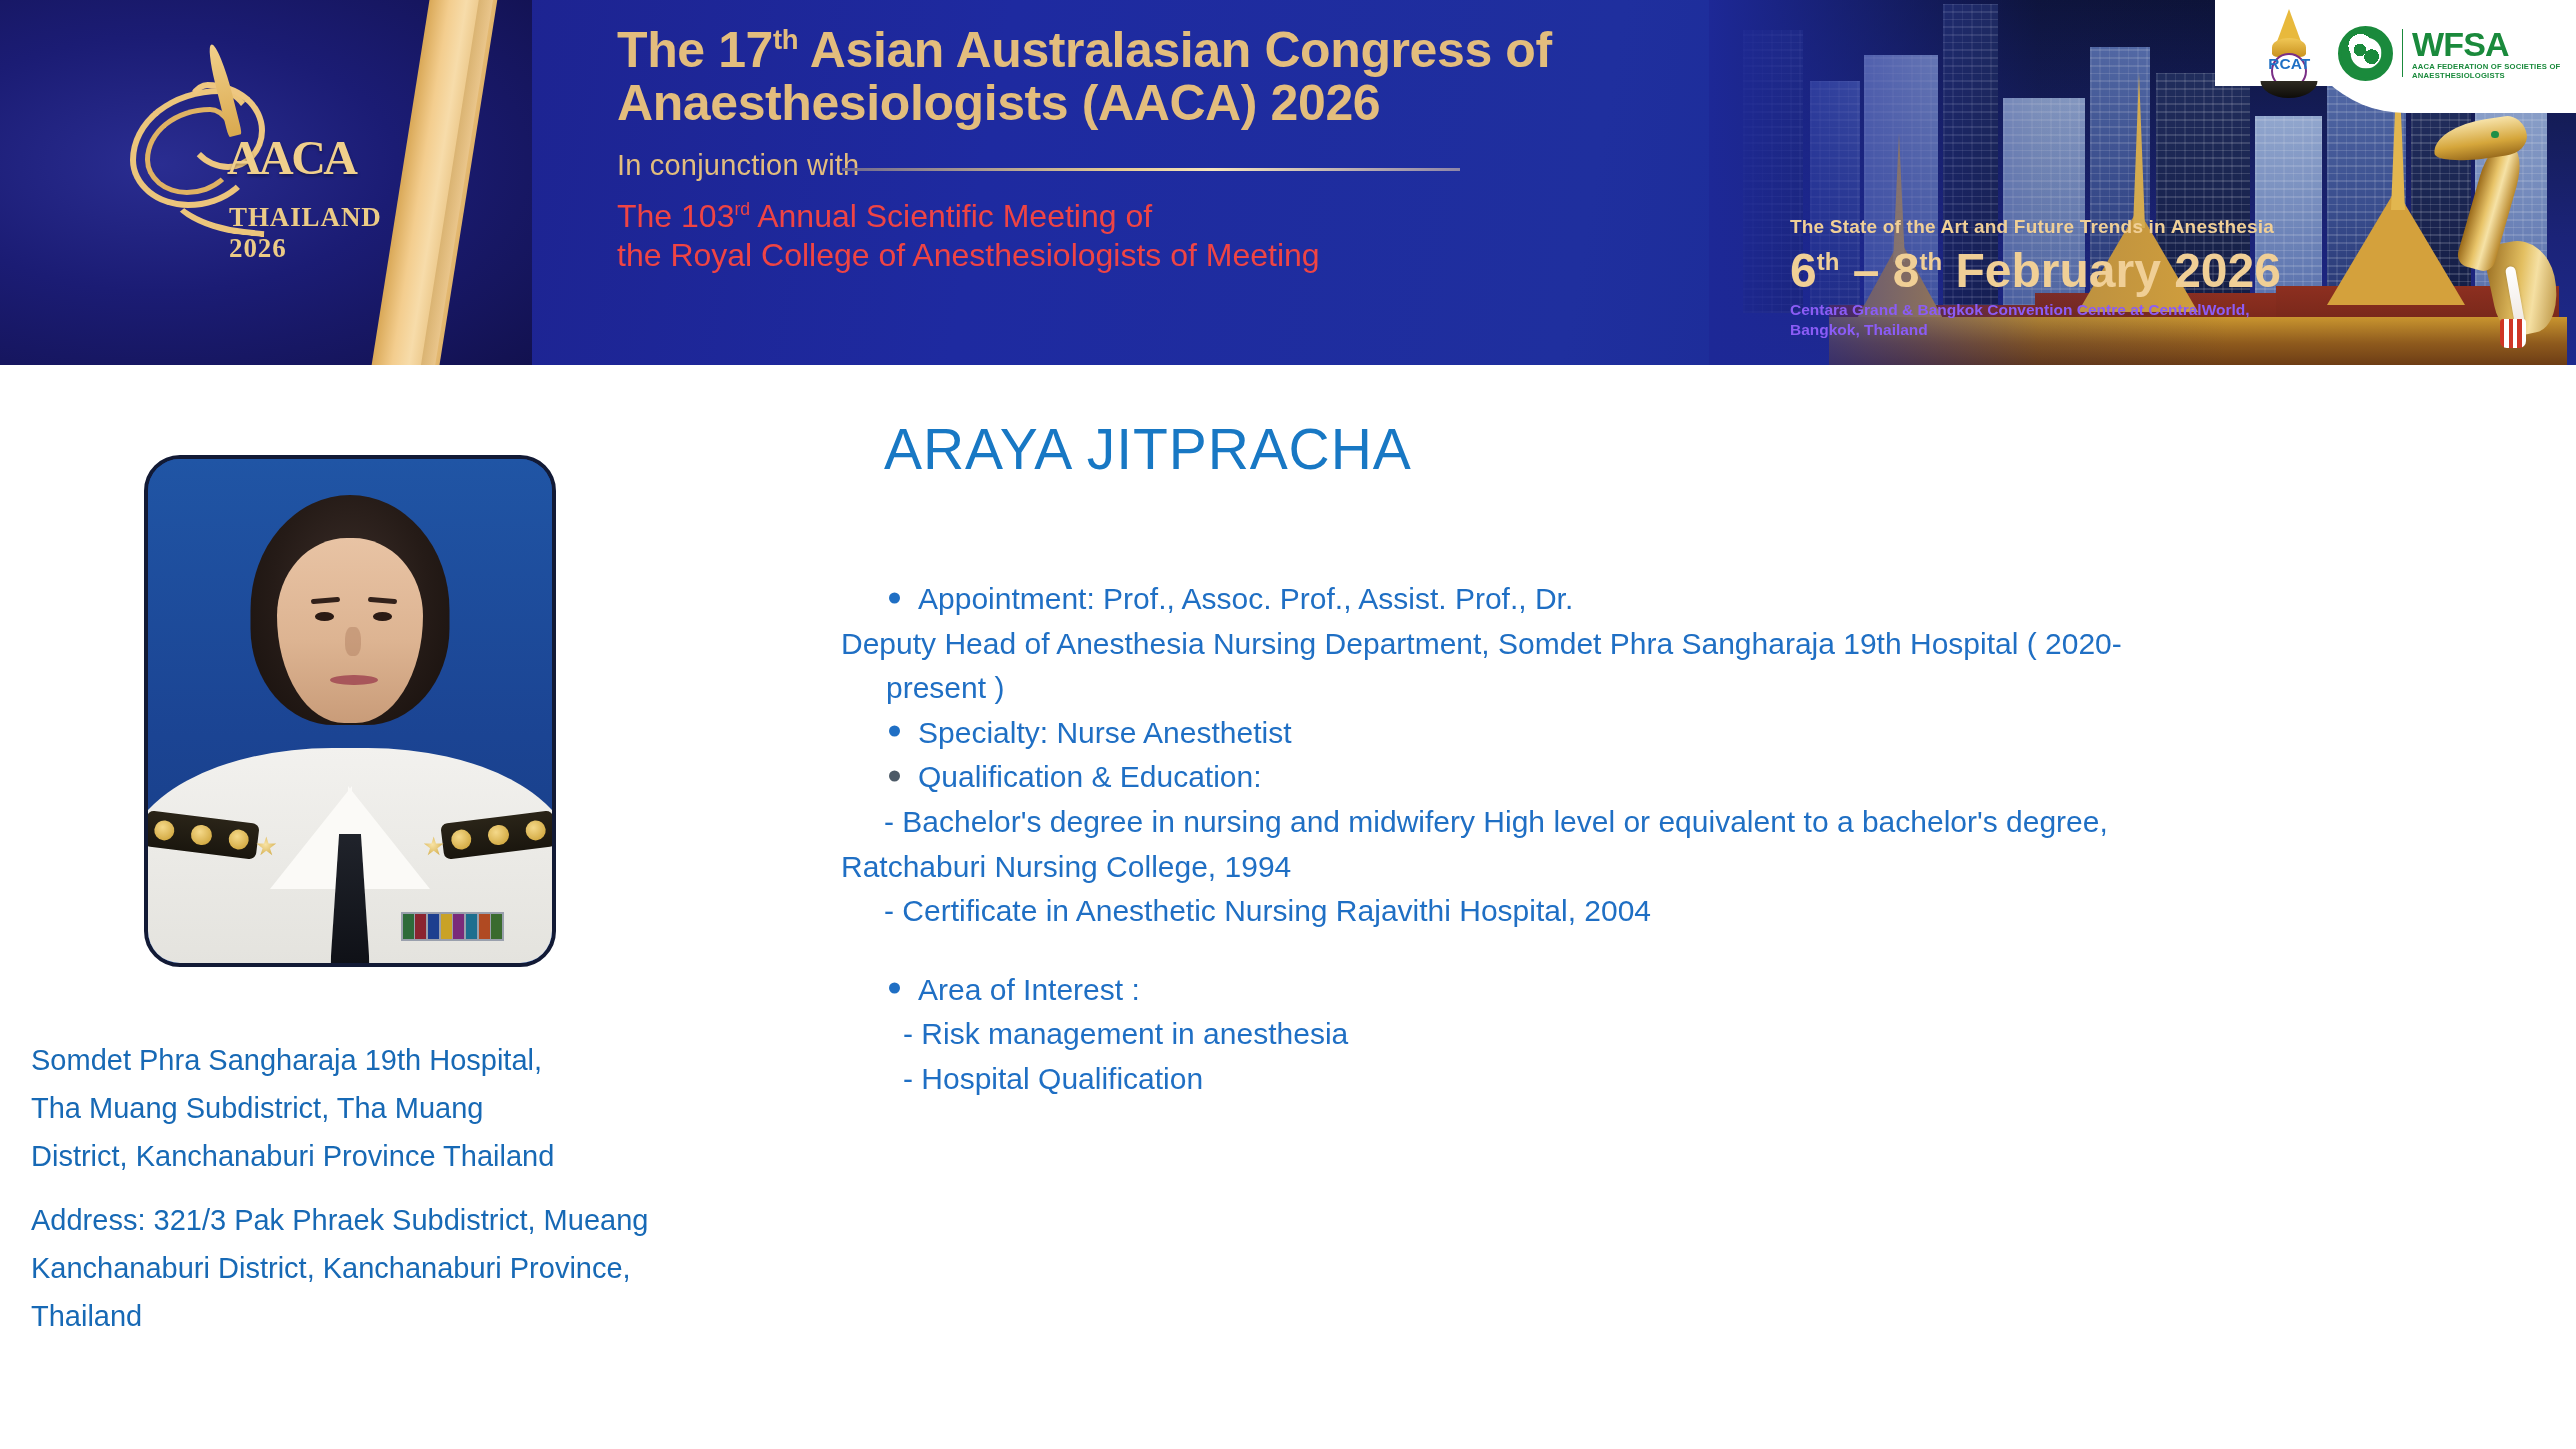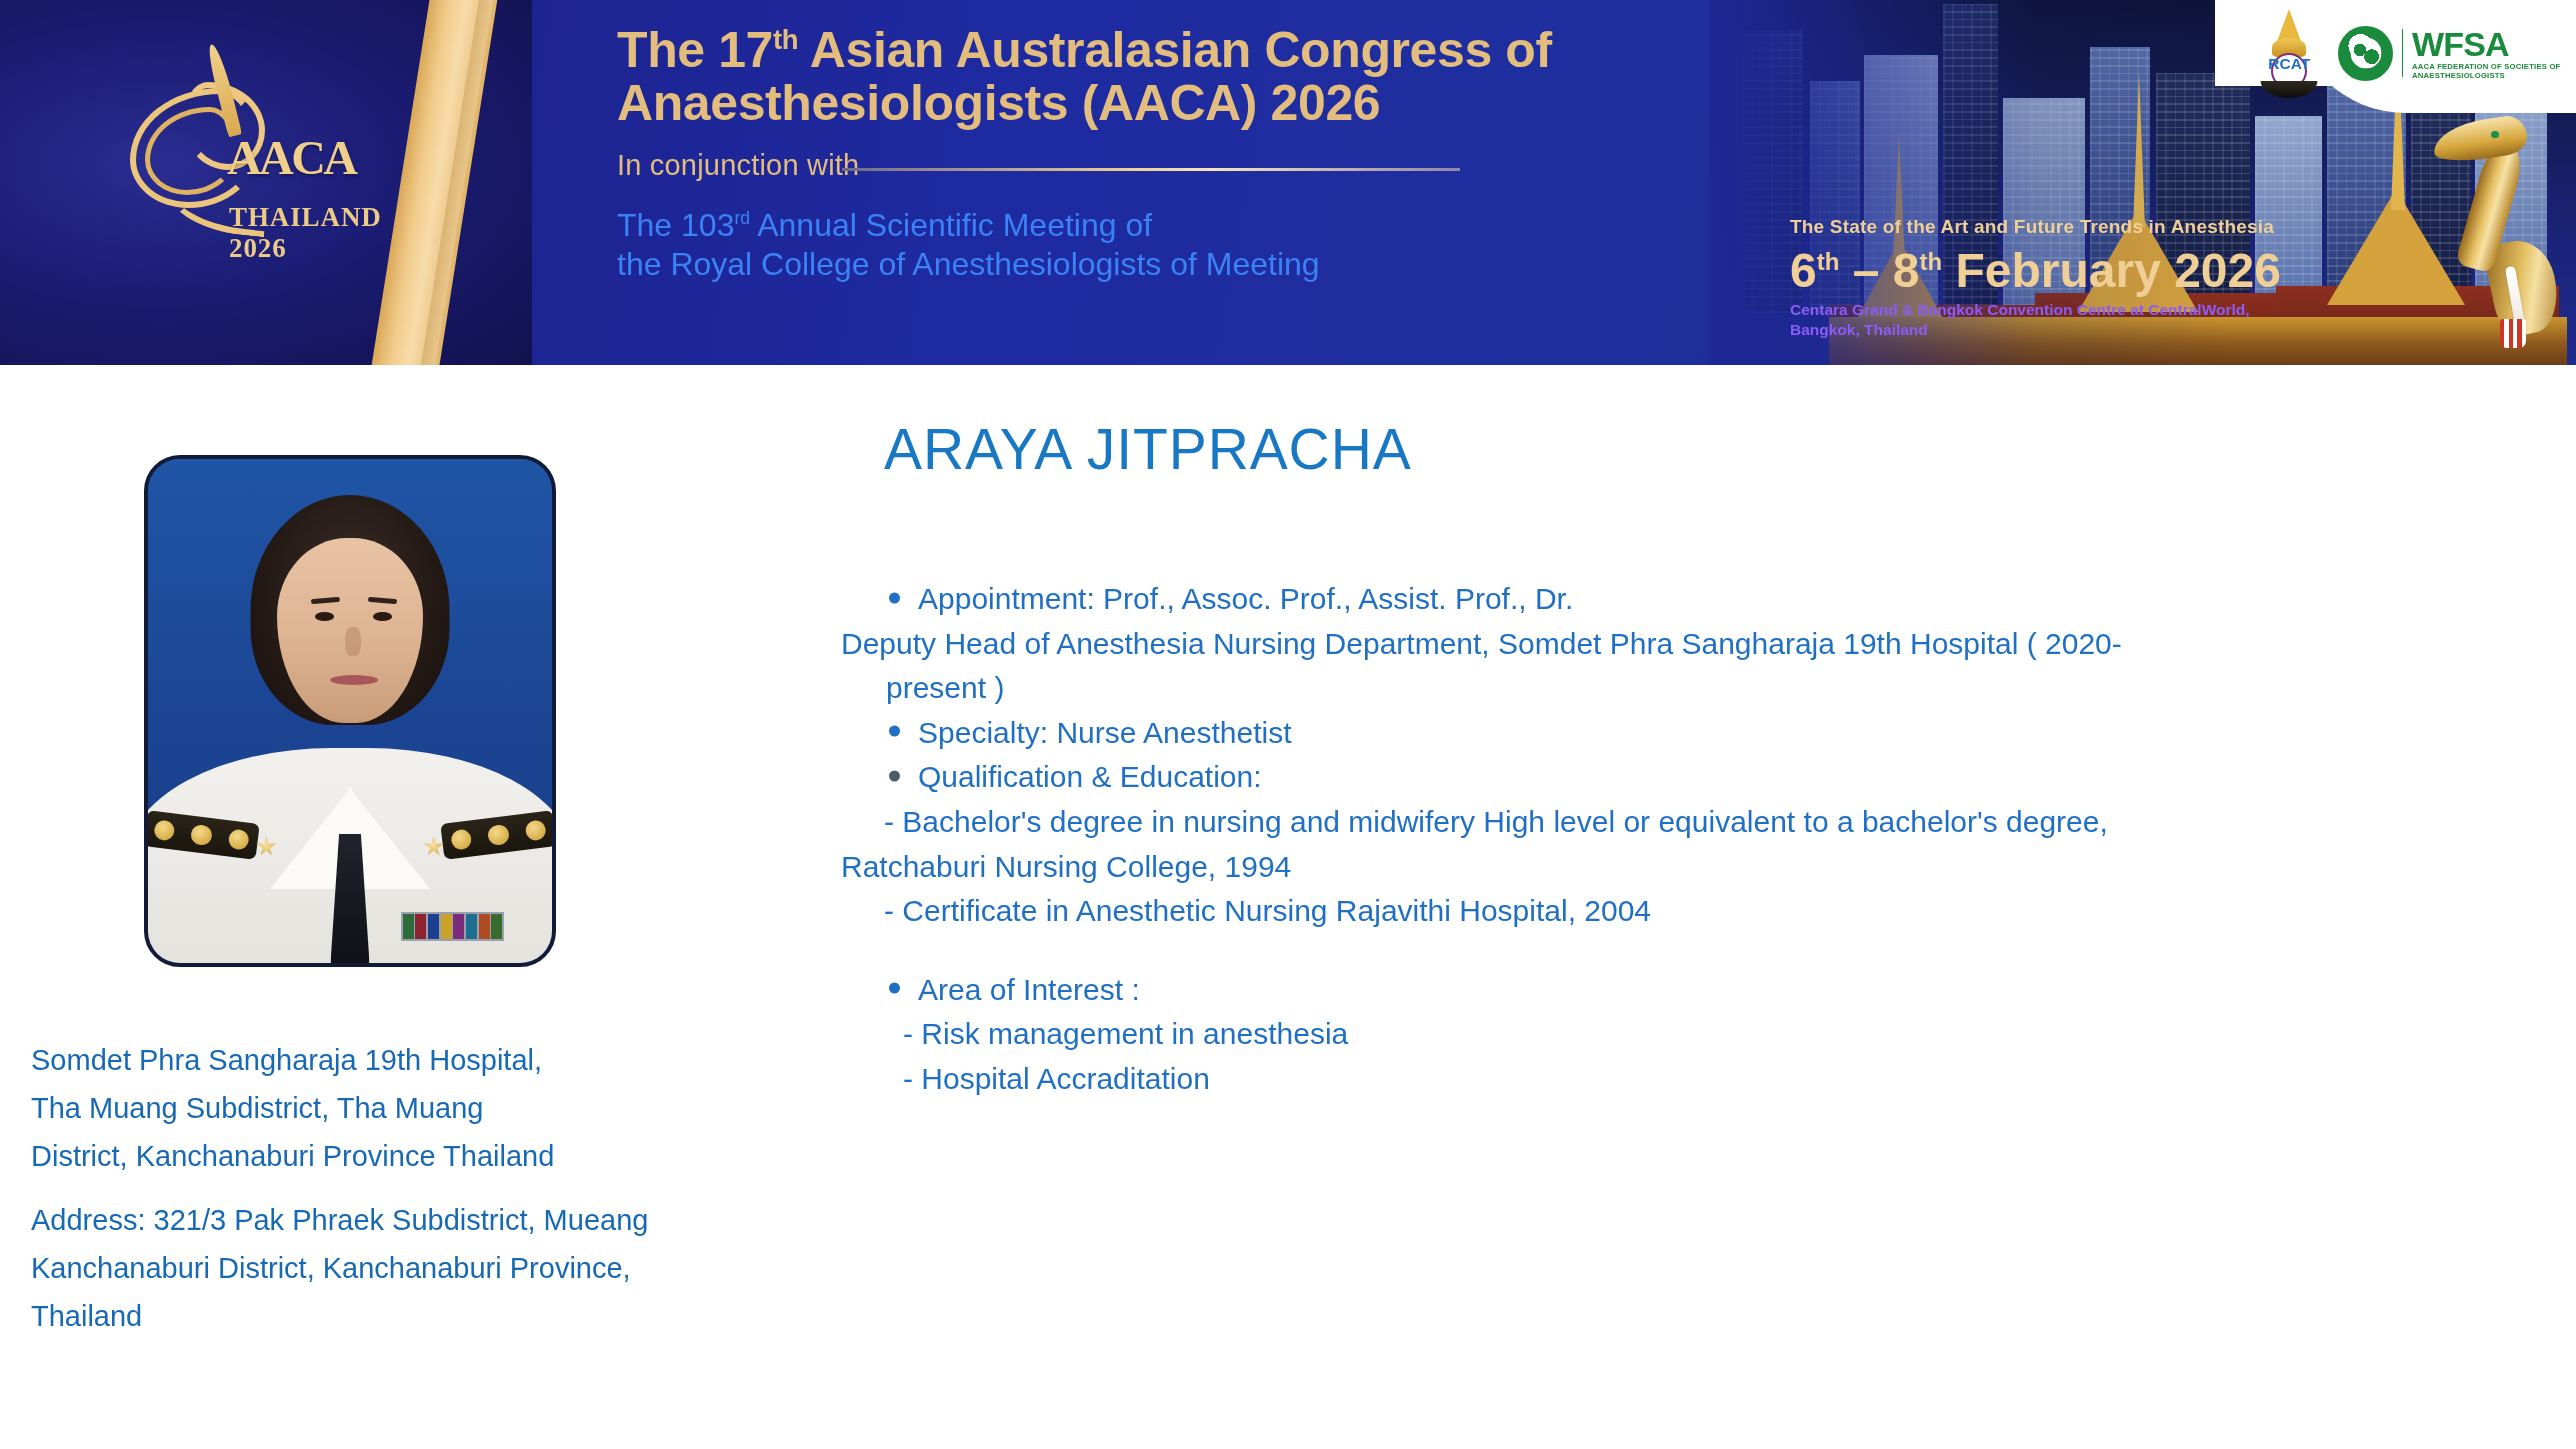--- a/index.html
+++ b/index.html
@@ -289,22 +289,22 @@
     margin-top:19px;
     font-size:29px; color:#e3bd7d; letter-spacing:0.2px;
     position:relative;
   }
   .conj-rule{
     position:absolute; left:225px; top:19px;
     width:618px; height:2.6px;
     background: linear-gradient(90deg,#6f6a8f 0%,#e7cd94 45%,#f6e6bd 60%,#8e86a8 100%);
   }
   .t-sub{
-    margin-top:24px;
-    font-size:32px; color:#3b82f6; line-height:1.22;
+    margin-top:15px;
+    font-size:32px; color:#ef4444; line-height:1.22;
   }
   .t-sub sup{ font-size:.55em; vertical-align:super; }
 
   
   .info-block{
     position:absolute; left:1790px; top:216px; z-index:6; width:687px;
   }
   .i-state{
     font-size:19px;font-weight:bold;color:#f0cf96;letter-spacing:0.2px;
   }
@@ -624,16 +624,16 @@
     </div>
     <div class="spacer"></div>
     <div class="row">
       <span class="bullet" style="background: rgb(31, 111, 196);"></span>
       <span class="row-txt i-bullet"> Area of Interest :</span>
     </div>
     <div class="row">
       <span class="row-txt i-dash2">- Risk  management in anesthesia</span>
     </div>
     <div class="row">
-      <span class="row-txt i-dash2">- Hospital Accraditation</span>
+      <span class="row-txt i-dash2">- Hospital Qualification</span>
     </div>
   </div>
 
 
 </body></html>

